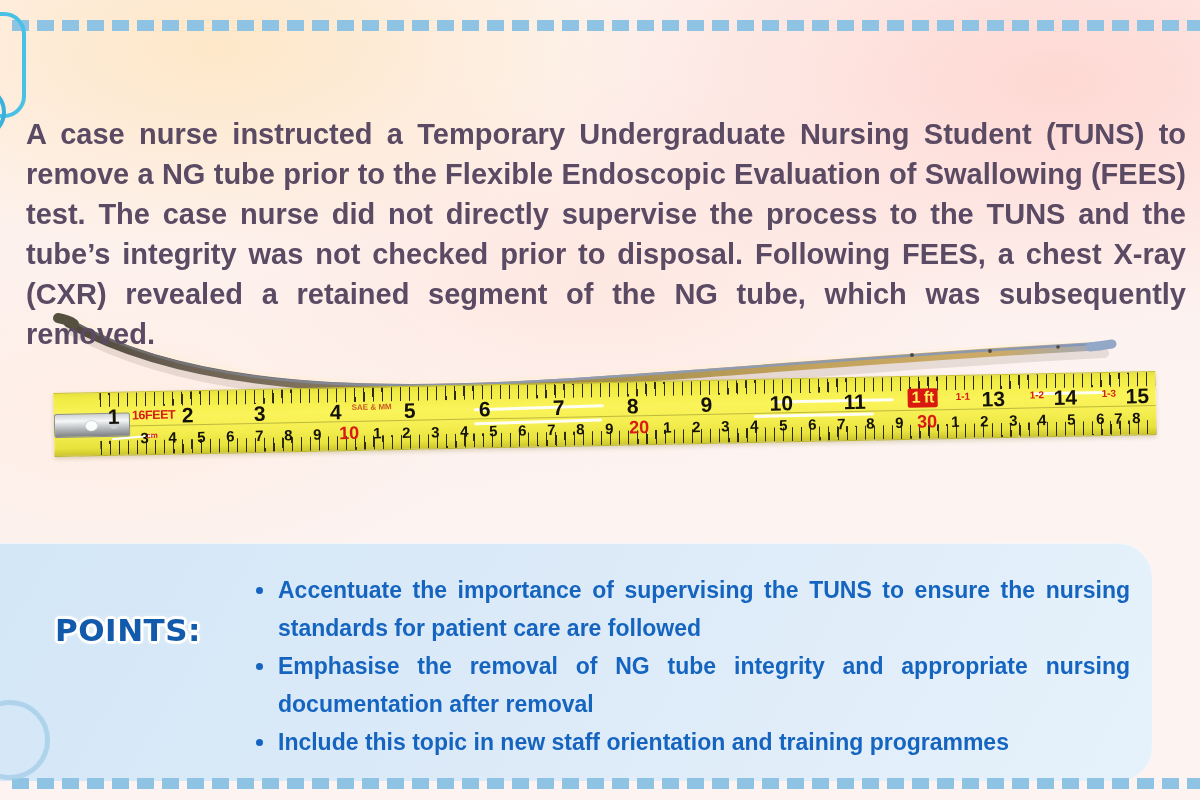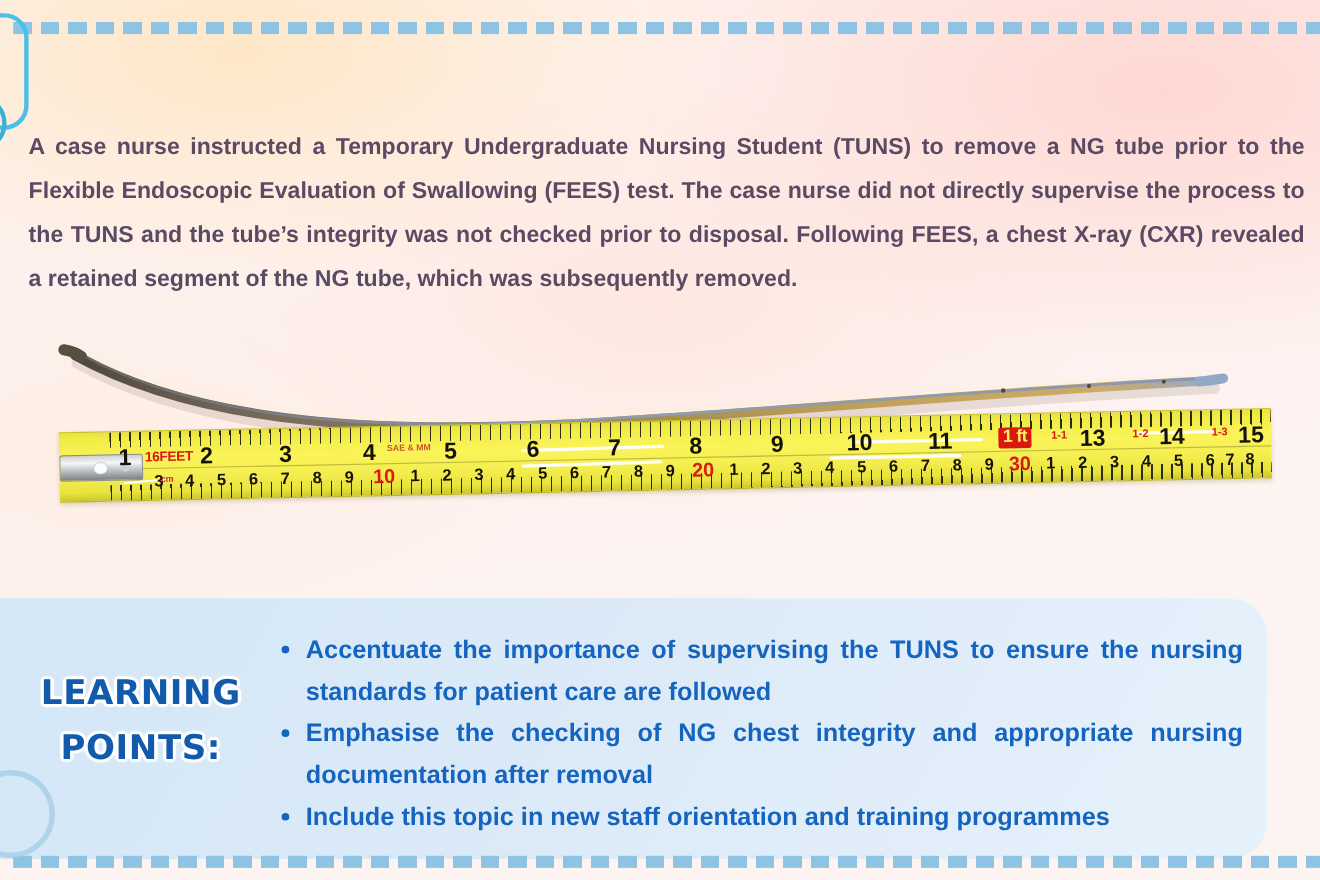--- a/index.html
+++ b/index.html
@@ -87,21 +87,21 @@
     color: #1565c0;
     z-index: 4;
     text-shadow: 0 1px 0 rgba(255,255,255,0.6);
   }
 
   .body-text {
     position: absolute;
     top: 114px;
     left: 26px;
     width: 1160px;
-    font-size: 21px;
+    font-size: 29px;
     line-height: 40px;
     color: #5b4a63;
     text-align: justify;
     text-justify: inter-word;
     font-weight: 600;
     font-stretch: condensed;
     z-index: 4;
   }
 
   
@@ -443,23 +443,22 @@
         <div class="tick-num cm-num" style="left:1013px;">5</div>
         <div class="tick-num cm-num" style="left:1042px;">6</div>
         <div class="tick-num cm-num" style="left:1060px;">7</div>
         <div class="tick-num cm-num" style="left:1078px;">8</div>
       </div>
     </div>
   </div>
 
   <div class="lp-panel">
     <div class="lp-heading">
-      <div>LEARNING</div>
       <div>POINTS:</div>
     </div>
     <ul class="lp-list">
       <li><span class="txt">Accentuate the importance of supervising the TUNS to ensure the nursing standards for patient care are followed</span></li>
-      <li><span class="txt">Emphasise the checking of NG chest integrity and appropriate nursing documentation after removal</span></li>
+      <li><span class="txt">Emphasise the removal of NG tube integrity and appropriate nursing documentation after removal</span></li>
       <li><span class="txt">Include this topic in new staff orientation and training programmes</span></li>
     </ul>
   </div>
 
 </div>
 
 </body></html>

